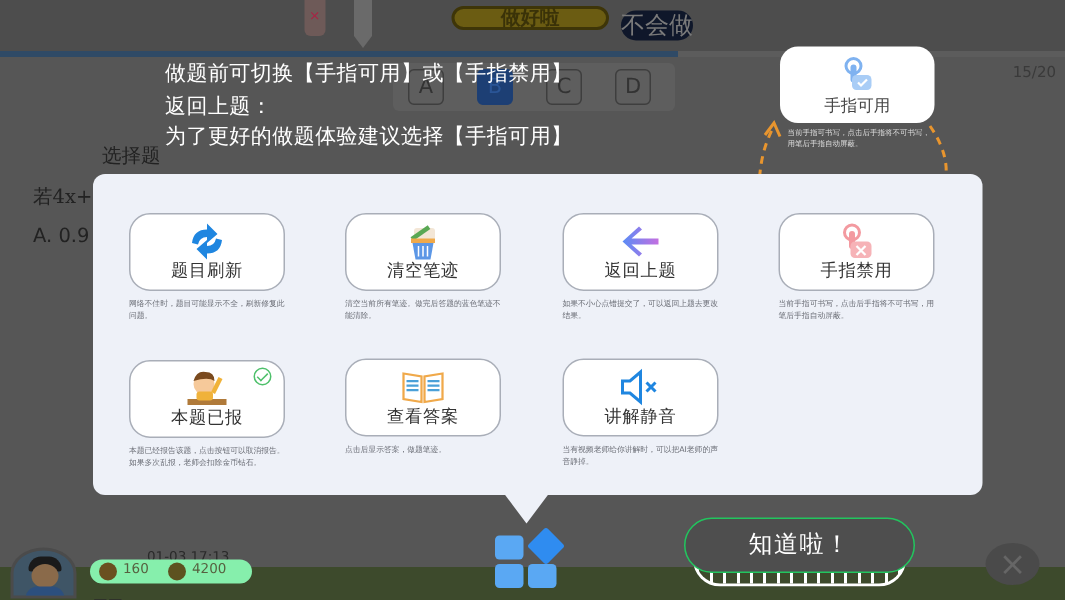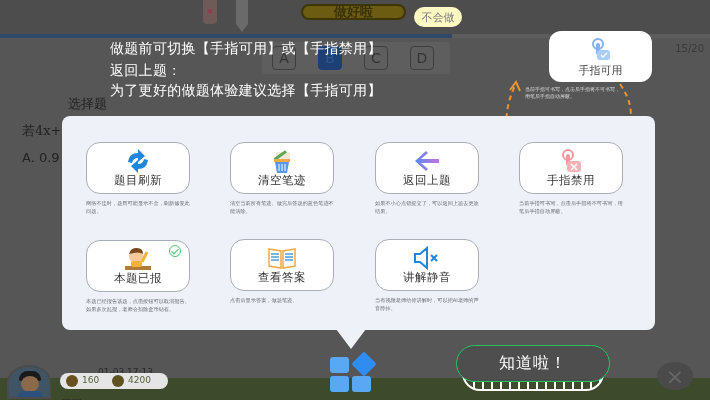--- a/index.html
+++ b/index.html
@@ -15,48 +15,48 @@
   .bg-progress { position: absolute; left: 0; top: 34px; width: 710px; height: 4px; background: #5c5c5c; }
   .bg-progress-fill { position: absolute; left: 0; top: 0; height: 4px; width: 452px; background: #2f4a66; }
   .bg-eraser { position: absolute; left: 203px; top: 0; width: 14px; height: 24px; background: #6e5a58; border-radius: 0 0 4px 4px; }
   .bg-eraser::after { content: "×"; position: absolute; left: 3px; top: 6px; font-size: 9px; color: #a24; }
   .bg-pen { position: absolute; left: 236px; top: 0; width: 12px; height: 32px; background: #6a6a6a;
             clip-path: polygon(0 0,100% 0,100% 75%,50% 100%,0 75%); }
   .bg-done-btn { position: absolute; left: 301px; top: 4px; width: 105px; height: 16px; border-radius: 14px;
                  background: #6b5c12; border: 2px solid #3e3508; color: #3a3208; font-size: 13px; font-weight: bold;
                  display: flex; align-items: center; justify-content: center; }
   .bg-cant-btn { position: absolute; left: 414px; top: 7px; width: 48px; height: 20px; border-radius: 10px;
-                 background: #fef9c3; color: #7a7a7a; font-size: 11px; display: flex; align-items: center; justify-content: center; }
+                 background: #0f172a; color: #7a7a7a; font-size: 16px; display: flex; align-items: center; justify-content: center; }
   .bg-options { position: absolute; left: 262px; top: 42px; width: 188px; height: 32px; background: #5e5e5e; border-radius: 4px; }
   .bg-opt { position: absolute; top: 4px; width: 24px; height: 24px; border: 1px solid #3e3e3e; border-radius: 4px;
             color: #333; font-size: 14px; display: flex; align-items: center; justify-content: center; }
   .bg-opt.sel { background: #1d3f74; color: #2a5596; border-color: #1d3f74; }
   .bg-pager { position: absolute; right: 6px; top: 43px; color: #3a3a3a; font-size: 10px; }
   .bg-q-type { position: absolute; left: 22px; top: 95px; color: #222; font-size: 13px; font-family: "DejaVu Serif", serif; margin-left: 46px; }
   .bg-q-text { position: absolute; left: 22px; top: 122px; color: #222; font-size: 13px; font-family: "DejaVu Serif", serif; }
   .bg-q-opt { position: absolute; left: 22px; top: 150px; color: #222; font-size: 13px; }
   .bg-ground { position: absolute; left: 0; top: 378px; width: 710px; height: 22px; background: #3d4a2c; }
   .bg-avatar { position: absolute; left: 7px; top: 365px; width: 44px; height: 34px; border-radius: 50% 50% 0 0;
                background: #3f5566; border: 2px solid #4b4b4b; overflow: hidden; }
   .bg-avatar .hair { position: absolute; left: 10px; top: 4px; width: 22px; height: 10px; background: #1a1a1a; border-radius: 10px 10px 2px 2px; }
   .bg-avatar .face { position: absolute; left: 12px; top: 9px; width: 18px; height: 16px; background: #8a6a4a; border-radius: 50%; }
   .bg-avatar .body { position: absolute; left: 8px; top: 24px; width: 26px; height: 12px; background: #2c4f7e; border-radius: 8px 8px 0 0; }
   .bg-user-name { position: absolute; left: 62px; top: 365px; color: #2a2a2a; font-size: 10px; margin-top: 32px; }
   .bg-user-time { position: absolute; left: 98px; top: 367px; color: #2a2a2a; font-size: 9px; }
-  .bg-stats { position: absolute; left: 60px; top: 373px; width: 108px; height: 16px; background: #e5e5e5; border-radius: 8px; }
+  .bg-stats { position: absolute; left: 60px; top: 373px; width: 108px; height: 16px; background: #86efac; border-radius: 8px; }
   .bg-stat-ico { position: absolute; top: 2px; width: 12px; height: 12px; border-radius: 50%; }
   .bg-stat-val { position: absolute; top: 2px; font-size: 9px; color: #56603f; }
   .bg-close { position: absolute; left: 657px; top: 362px; width: 36px; height: 28px; border-radius: 50%; background: #4a4a4a;
               color: #666; font-size: 22px; display: flex; align-items: center; justify-content: center; }
 
   
   .overlay { position: absolute; inset: 0; }
   .tip-line { position: absolute; left: 110px; color: #fff; font-size: 14px; white-space: nowrap; letter-spacing: 0.3px; }
 
-  .finger-card { position: absolute; left: 549px; top: 31px; width: 103px; height: 51px; background: #fff; border-radius: 12px;
+  .finger-card { position: absolute; left: 520px; top: 31px; width: 103px; height: 51px; background: #fff; border-radius: 12px;
                  display: flex; flex-direction: column; align-items: center; justify-content: flex-end; padding-bottom: 4px; }
   .finger-card .lbl { font-size: 11px; color: #444; }
   .finger-desc { position: absolute; left: 525px; top: 86px; width: 96px; font-size: 5px; line-height: 7px; color: #ddd; }
 
   .arrow-arc { position: absolute; }
 
   .panel { position: absolute; left: 62px; top: 116px; width: 593px; height: 214px; background: #eef1f8; border-radius: 8px; }
   .panel-pointer { position: absolute; left: 336px; top: 329px; width: 0; height: 0;
                    border-left: 15px solid transparent; border-right: 15px solid transparent; border-top: 20px solid #eef1f8; }
 

